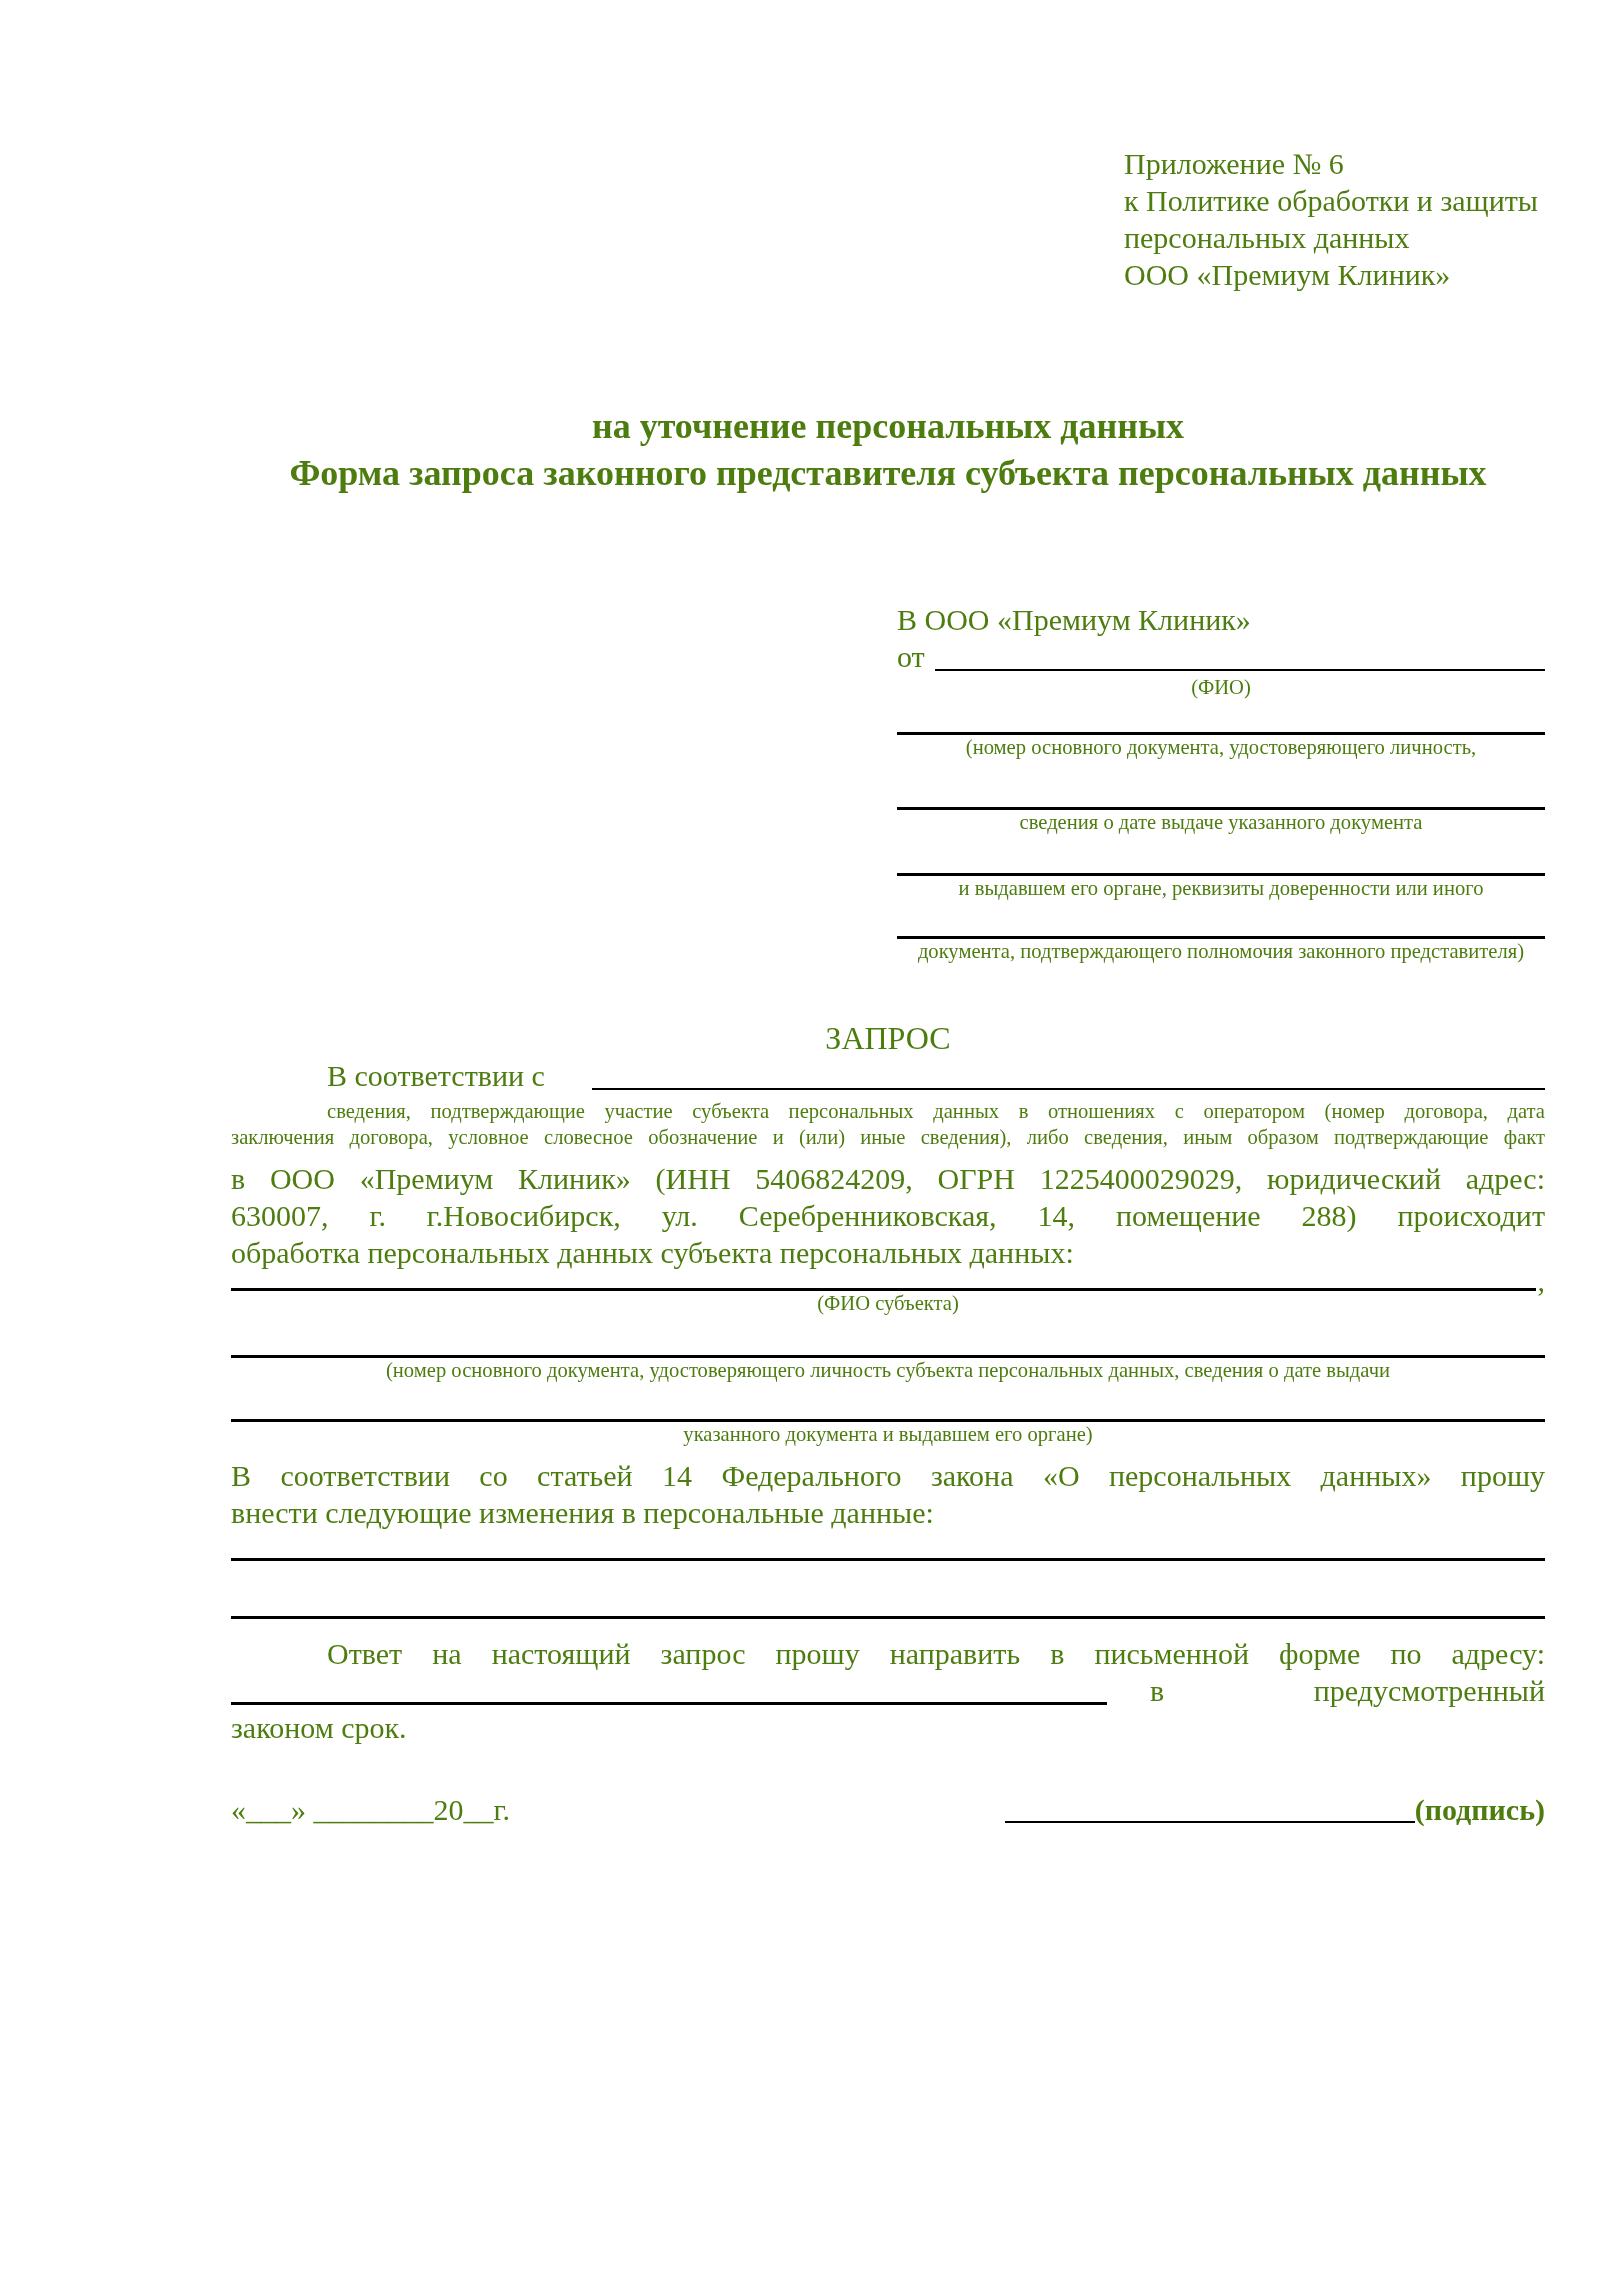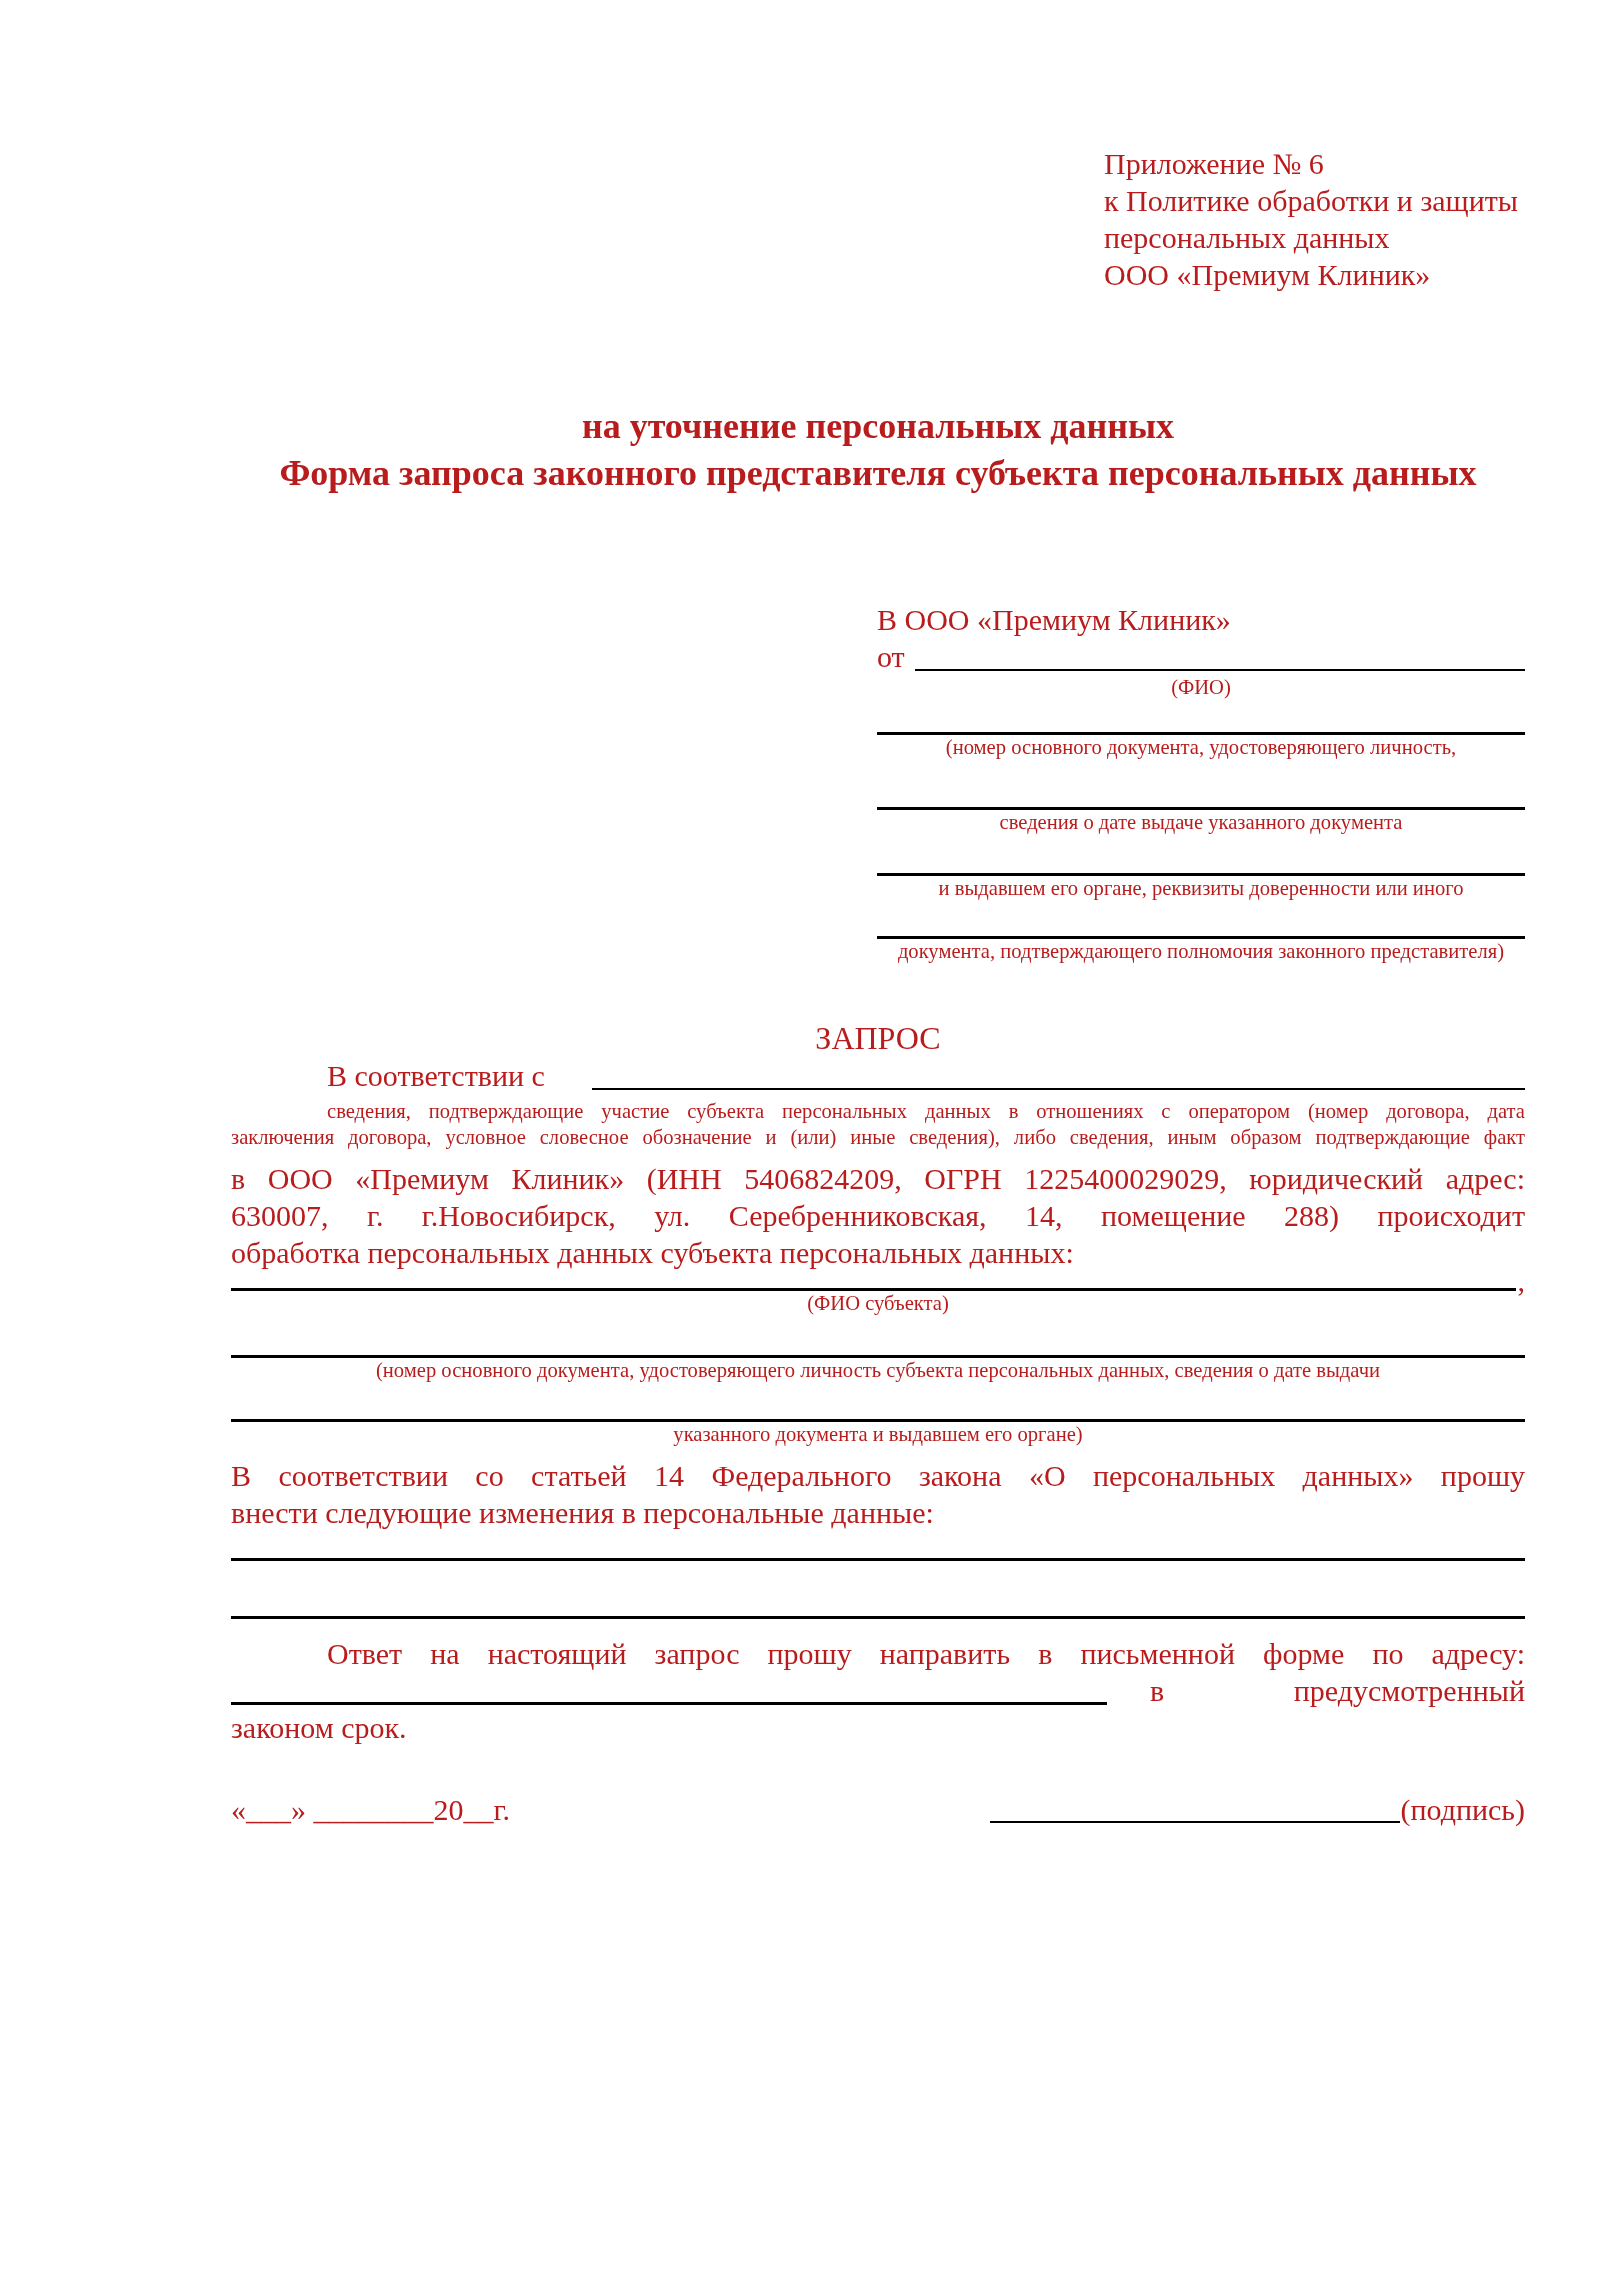--- a/index.html
+++ b/index.html
@@ -1,23 +1,23 @@
 <!DOCTYPE html>
 <html><head>
 <meta charset="utf-8">
 <style>
   html,body{margin:0;padding:0;background:#888;}
   .page{
     position:relative;
     width:1621px;height:2293px;
     background:#ffffff;
-    color:#b91c1c;
+    color:#4d7c0f;
     font-family:"Liberation Serif","DejaVu Serif",serif;
     box-sizing:border-box;
-    padding:145px 96px 0 231px;
+    padding:145px 76px 0 231px;
     overflow:hidden;
   }
   .body-text{font-size:30px;line-height:37px;}
   .caption{font-size:20.6px;line-height:25.5px;}
   .center{text-align:center;}
   .jl{text-align:justify;text-align-last:justify;}
   .indent{text-indent:96px;}
 
   
   .annex{margin-left:auto;width:421px;font-size:30px;line-height:37px;}
@@ -45,21 +45,21 @@
 
   .comma-row{display:flex;align-items:flex-end;height:19.6px;}
   .comma-row .blank{flex:1;border-bottom:3.9px solid #000;}
   .comma-row .comma{font-size:30px;line-height:19.6px;padding-left:2px;}
 
   .reply-line2{display:flex;align-items:flex-end;height:37px;}
   .reply-line2 .blank{width:876px;border-bottom:3.9px solid #000;margin-bottom:3.9px;}
   .reply-line2 .tail{flex:1;display:block;padding-left:43px;text-align:justify;text-align-last:justify;}
 
   .footer-row{display:flex;justify-content:space-between;align-items:flex-end;margin-top:45px;height:37px;}
-  .sig{display:flex;align-items:flex-end;}
+  .sig{display:flex;align-items:flex-end;font-weight:bold;}
   .sig .blank{width:410px;border-bottom:2.9px solid #000;margin-bottom:4.9px;}
 </style>
 </head>
 <body>
 
 <div class="page">
 
   <div class="annex">
     <div>Приложение № 6</div>
     <div>к Политике обработки и защиты</div>

